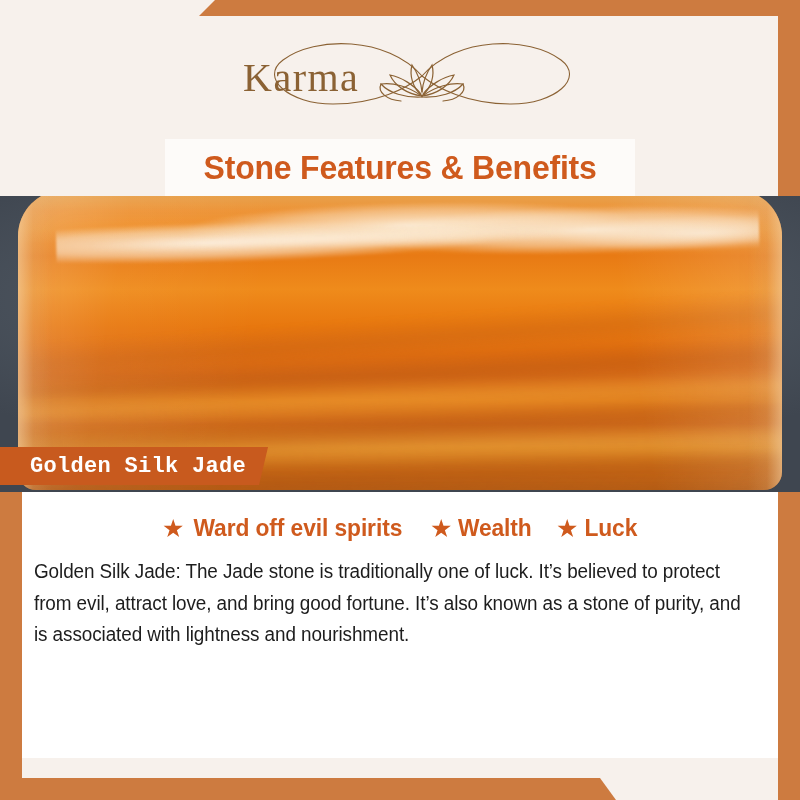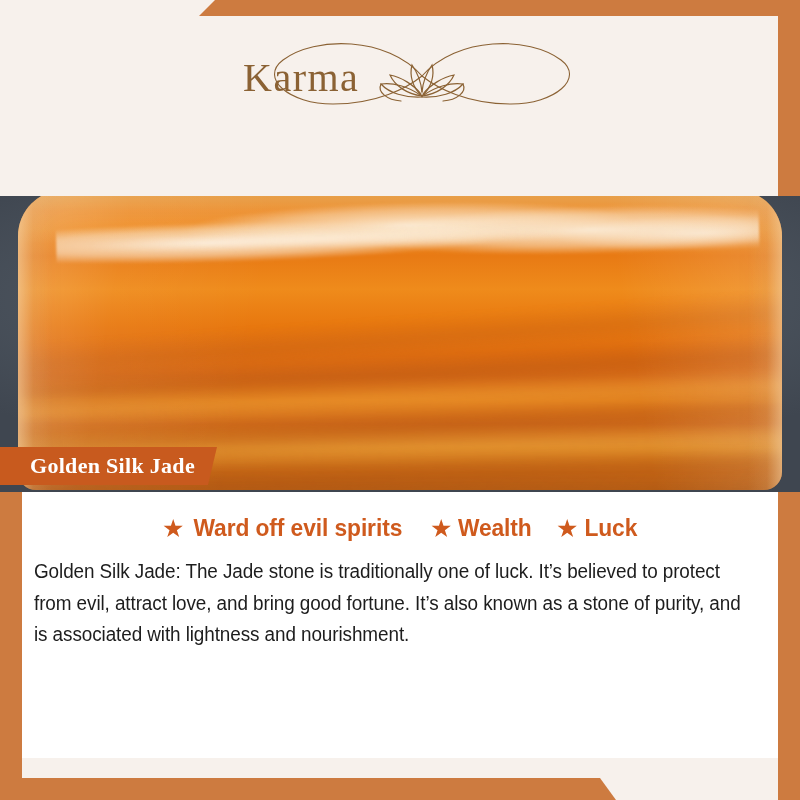--- a/index.html
+++ b/index.html
@@ -222,21 +222,21 @@
     top: 447px;
     height: 38px;
     padding: 0 22px 0 30px;
     display: flex;
     align-items: center;
     background: #c85a1e;
     clip-path: polygon(0 0, 100% 0, calc(100% - 9px) 100%, 0 100%);
     z-index: 3;
   }
   .stone-badge-label {
-    font-family: Liberation Serif, serif;
+    font-family: Liberation Mono, monospace;
     font-size: 22px;
     font-weight: bold;
     color: #ffffff;
     letter-spacing: 0.3px;
     white-space: nowrap;
   }
 
   
   .text-panel {
     position: absolute;
@@ -310,20 +310,23 @@
           <path d="M144 54 C 140 62, 150 70, 164 71"></path>
           <path d="M226 54 C 230 62, 220 70, 206 71"></path>
         </g>
       </svg>
       <div class="logo-text">
         <span class="logo-word left">Karma</span>
       </div>
     </div>
   </div>
 
+  <div class="title-box">
+    <span class="title-text">Stone Features &amp; Benefits</span>
+  </div>
 
   <div class="photo">
     <div class="photo-bg"></div>
     <div class="stone">
       <div class="striations"></div>
       <div class="vein"></div>
       <div class="vein2"></div>
       <div class="sheen"></div>
       <div class="stone-edge-l"></div>
       <div class="stone-edge-r"></div>

